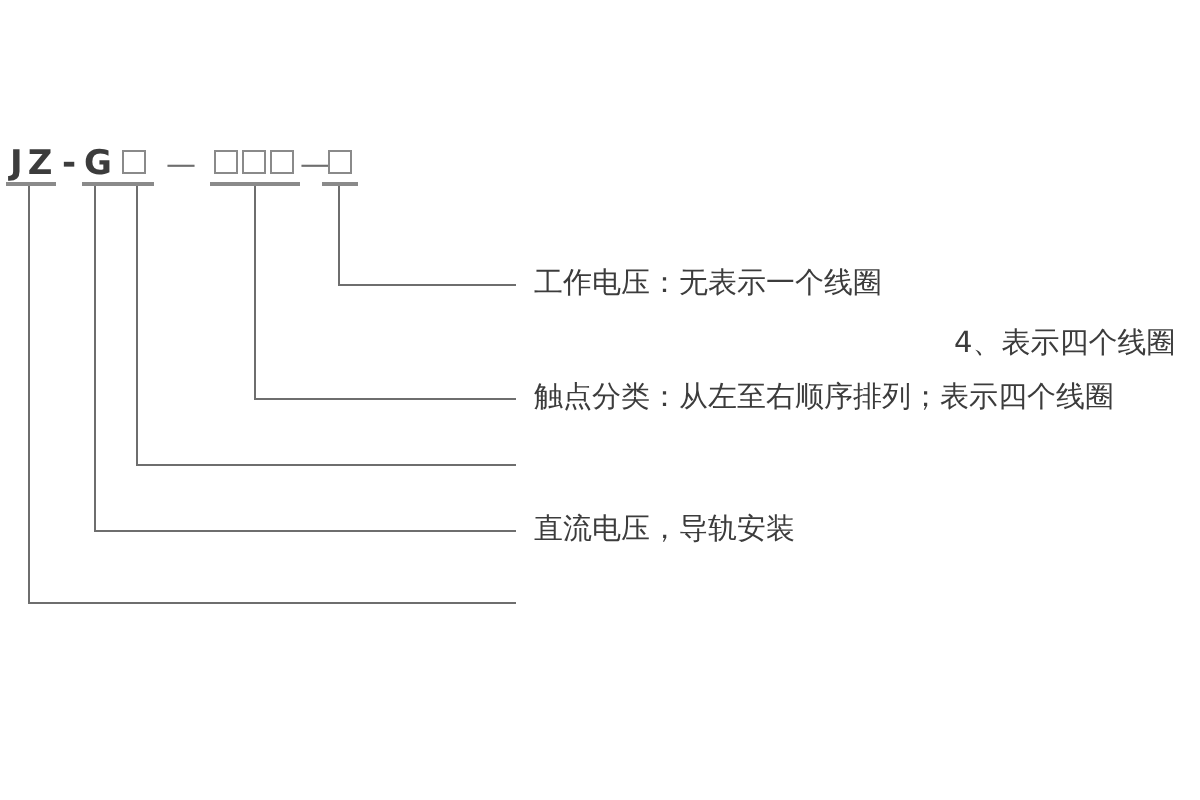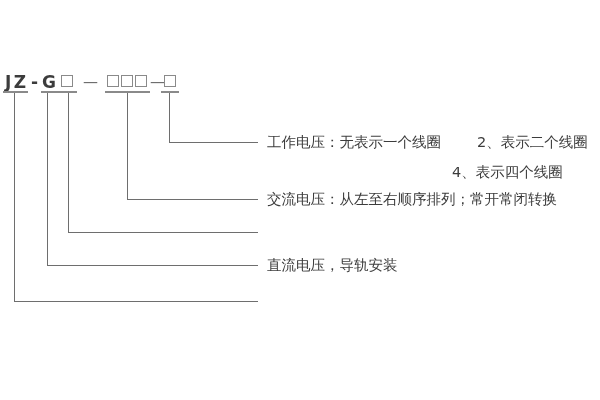--- a/index.html
+++ b/index.html
@@ -65,22 +65,21 @@
   <div class="abs vline" style="left:127px;top:93px;height:106px;"></div>
   <div class="abs vline" style="left:169px;top:93px;height:49px;"></div>
 
   <div class="abs hline" style="left:169px;top:142px;width:89px;"></div>
   <div class="abs hline" style="left:127px;top:199px;width:131px;"></div>
   <div class="abs hline" style="left:68px;top:232px;width:190px;"></div>
   <div class="abs hline" style="left:47px;top:265px;width:211px;"></div>
   <div class="abs hline" style="left:14px;top:301px;width:244px;"></div>
 
   <span class="abs lbl" style="left:267px;top:134px;">工作电压：无表示一个线圈</span>
-  <span class="abs lbl" style="left:477px;top:134px;">2、表示二个线圈</span>
-  <span class="abs lbl" style="left:452px;top:164px;">4、表示四个线圈</span>
+  <span class="abs lbl" style="left:477px;top:164px;">4、表示四个线圈</span>
 
-  <span class="abs lbl" style="left:267px;top:191px;">交流电压：从左至右顺序排列；常开常闭转换</span>
+  <span class="abs lbl" style="left:267px;top:191px;">触点分类：从左至右顺序排列；表示四个线圈</span>
 
 
   <span class="abs lbl" style="left:267px;top:257px;">直流电压，导轨安装</span>
 
 
 </div>
 
 </body></html>

